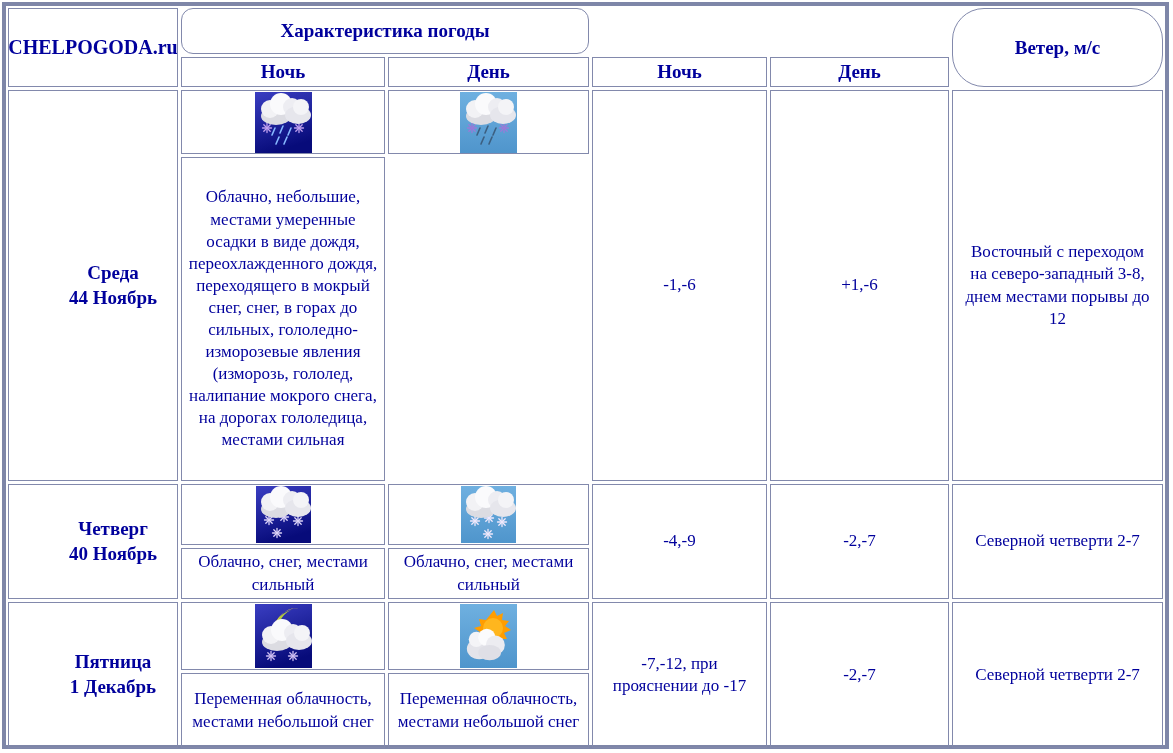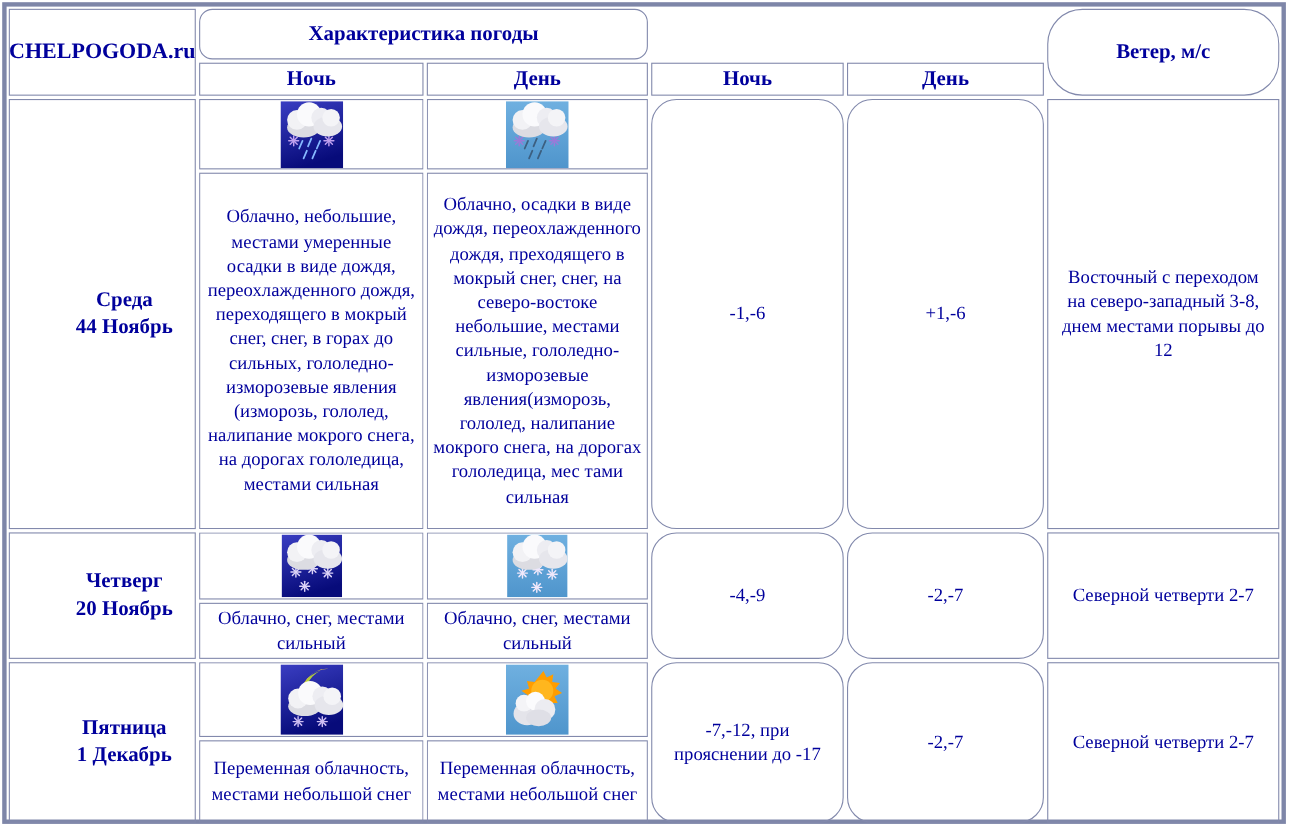--- a/index.html
+++ b/index.html
@@ -54,21 +54,21 @@
     border:1px solid #8289ac;
     flex:1 1 auto;
     display:flex;align-items:center;justify-content:center;
     text-align:center;
     box-sizing:border-box;
     font-size:17px;
     line-height:1.3;
     padding:1px 3px;
     overflow:hidden;
   }
-  .temp-cell{font-size:17px;line-height:1.3;padding:0 10px;border-radius:23px;}
+  .temp-cell{font-size:17px;line-height:1.3;padding:0 10px;}
   .wind-cell{font-size:17px;line-height:1.3;padding:0 8px;}
   .wx-icon{display:block;}
 </style>
 </head>
 <body>
 
 <svg width="0" height="0" style="position:absolute" aria-hidden="true">
   <defs>
     <linearGradient id="nightbg" x1="0" y1="0" x2="0.3" y2="1">
       <stop offset="0" stop-color="#3a3ec2"></stop>
@@ -139,29 +139,28 @@
         <g color="#3c5f80" stroke="#3c5f80">
             <use href="#rain" x="20" y="36"></use>
           </g>
         <g color="#9a7ad8">
             <use href="#flake" x="12" y="36"></use>
             <use href="#flake" x="44" y="36"></use>
           </g>
         <use href="#cloudpair" x="1" y="2"></use>
       </svg>
     </div>
-    <div class="text-box">Облачно, осадки в виде дождя, переохлажденного дождя, преходящего в мокрый снег, снег, на северо-востоке небольшие, местами сильные, гололедно-изморозевые явления(изморозь, гололед, налипание мокрого снега, на дорогах гололедица, мес тами сильная</div>
   </div>
   <div class="cell temp-cell" style="grid-row:3;grid-column:4">-1,-6</div>
   <div class="cell temp-cell" style="grid-row:3;grid-column:5">+1,-6</div>
   <div class="cell wind-cell" style="grid-row:3;grid-column:6">Восточный с переходом на северо-западный 3-8, днем местами порывы до 12</div>
 
   <div class="cell day-label" style="grid-row:4">
     <div>Четверг</div>
-    <div>20 Ноябрь</div>
+    <div>40 Ноябрь</div>
   </div>
   <div class="char-cell r-thu" style="grid-row:4;grid-column:2">
     <div class="icon-box">
       <svg class="wx-icon" width="55" height="57" viewBox="0 0 55 57">
         <rect width="55" height="57" fill="url(#nightbg)"></rect>
         <g color="#dcd4f8">
           <use href="#flake" x="13" y="34"></use>
             <use href="#flake" x="28" y="31"></use>
           <use href="#flake" x="42" y="35"></use>
             <use href="#flake" x="21" y="47"></use>

